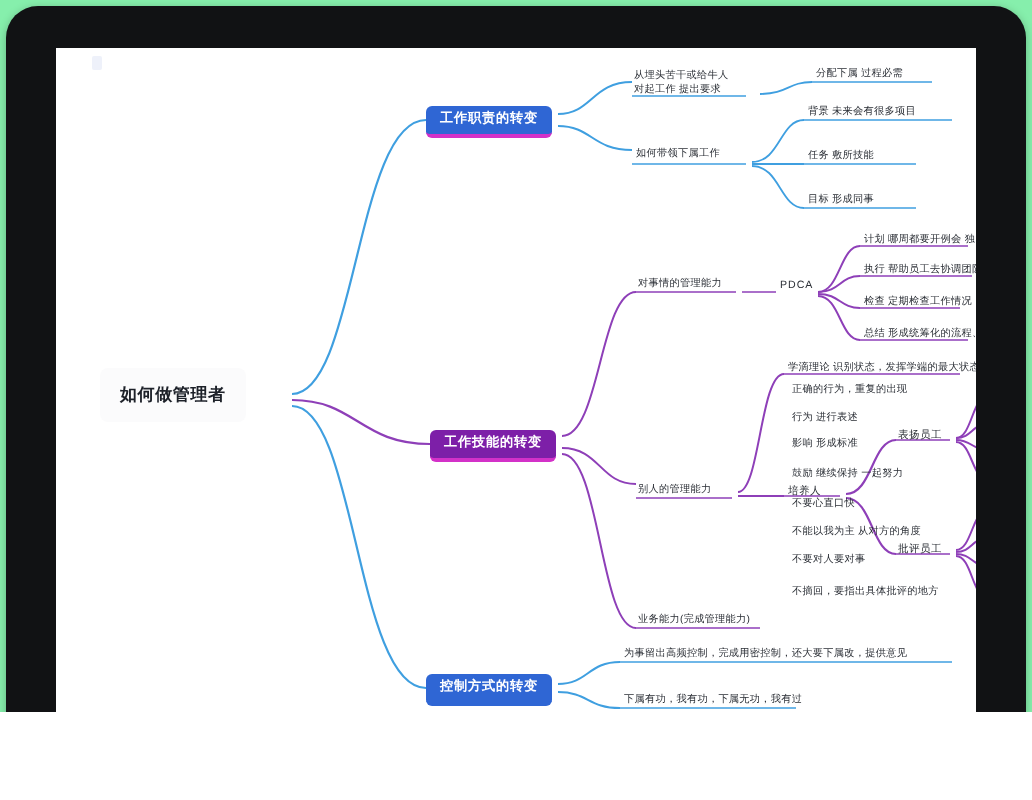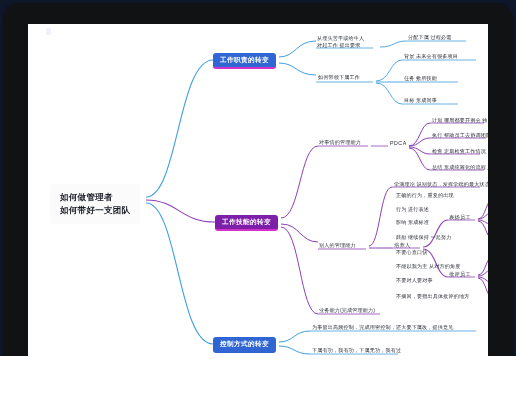--- a/index.html
+++ b/index.html
@@ -8,21 +8,21 @@
     background: #ffffff;
   }
   body {
     font-family: "Liberation Sans", "DejaVu Sans", sans-serif;
   }
   #frame {
     position: relative;
     width: 516px;
     height: 356px;
     overflow: hidden;
-    background: #0f172a;
+    background: #86efac;
   }
   
   #bezel {
     position: absolute;
     left: 3px;
     top: 3px;
     width: 510px;
     height: 394px;
     background: #111214;
     border-radius: 16px;
@@ -185,21 +185,20 @@
         <path d="M450,254 C458,254 458,275 466,275" stroke="#8e3fb8" stroke-width="1" fill="none"></path>
 
         <path d="M251,318 C266,318 266,307 282,307" stroke="#3f9fe0" stroke-width="1" fill="none"></path>
         <path d="M251,322 C266,322 266,330 282,330" stroke="#3f9fe0" stroke-width="1" fill="none"></path>
         <path d="M282,307 L448,307" stroke="#3f9fe0" stroke-width=".8" fill="none"></path>
         <path d="M282,330 L370,330" stroke="#3f9fe0" stroke-width=".8" fill="none"></path>
       </svg>
 
       <div class="node root" style="left:22px; top:160px;">
         <div>如何做管理者</div>
-        <div>如何带好一支团队</div>
       </div>
 
       <div class="node pill blue" style="left:185px; top:29px;">工作职责的转变</div>
 
       <div class="node leaf two-line" style="left:288px; top:11px;">
         <div>从埋头苦干或给牛人</div>
         <div>对起工作 提出要求</div>
       </div>
 
       <div class="node leaf" style="left:379px; top:10px;">分配下属 过程必需</div>

